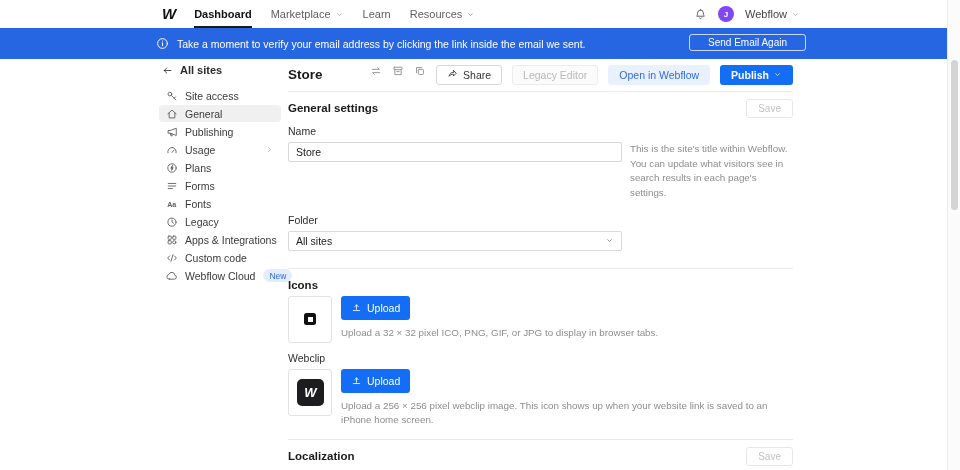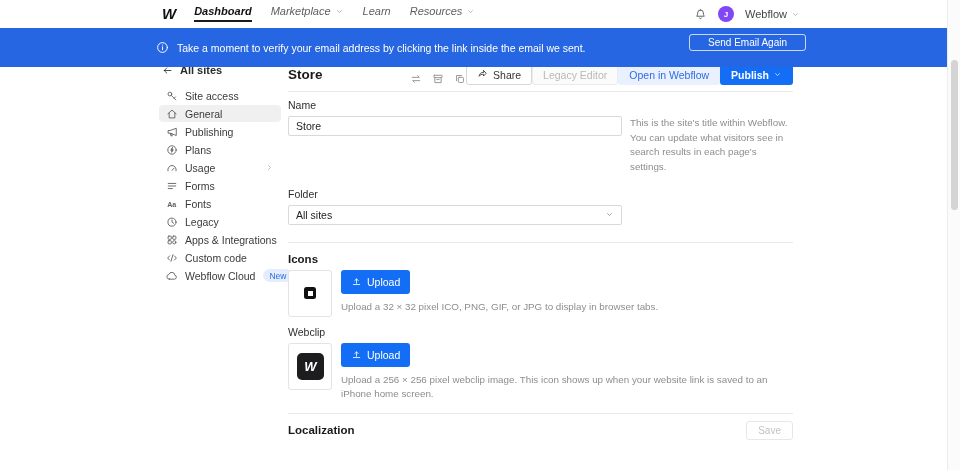--- a/index.html
+++ b/index.html
@@ -7,51 +7,51 @@
   body {
     font-family: "Liberation Sans", sans-serif;
     background:#fff; color:#1a1a1a; position:relative;
   }
   svg { display:block; }
 
   
   .topbar { position:absolute; top:0; left:0; width:960px; height:28px; background:#fff; display:flex; align-items:center; z-index:3; }
   .topnav-left { display:flex; align-items:center; gap:19px; margin-left:162px; height:28px; }
   .logo { font-weight:900; font-style:italic; font-size:15px; color:#111; letter-spacing:-1px; cursor:pointer; line-height:28px; }
-  .nav-item { font-size:11px; color:#5e5e5e; display:flex; align-items:center; gap:4px; height:22px; cursor:pointer;font-style:italic; }
+  .nav-item { font-size:11px; color:#5e5e5e; display:flex; align-items:center; gap:4px; height:28px; cursor:pointer; }
   .nav-item .nav-chev { color:#9a9a9a; margin-top:1px; }
   .nav-item.active { color:#111; font-weight:bold; box-shadow: inset 0 -2px 0 #1a1a1a; }
   .topnav-right { margin-left:auto; margin-right:160px; display:flex; align-items:center; gap:11px; }
   .bell { color:#5e5e5e; }
   .avatar { width:16px; height:16px; border-radius:50%; background:var(--avatar,#8247f5); color:#fff; font-size:8px; font-weight:bold; display:flex; align-items:center; justify-content:center; }
   .account { font-size:11px; color:#444; display:flex; align-items:center; gap:4px; }
   .account .nav-chev { color:#9a9a9a; }
 
   
-  .banner { position:absolute; top:28px; left:0; width:960px; height:39px; background:var(--banner,#2766e3); color:#fff; display:flex; align-items:center; z-index:3; }
+  .banner { position:absolute; top:28px; left:0; width:960px; height:31px; background:var(--banner,#2766e3); color:#fff; display:flex; align-items:center; z-index:3; }
   .banner-info { margin-left:156px; color:#fff; flex:0 0 auto; }
   .banner-text { font-size:10.5px; margin-left:8px; }
   .banner-btn { position:absolute; right:154px; top:6px; height:17px; background:transparent; border:1px solid rgba(255,255,255,.75); border-radius:3px; color:#fff; font-size:10px; padding:0 18px; font-family:inherit; cursor:pointer; display:flex; align-items:center; }
 
   
   .sidebar { position:absolute; left:159px; top:64px; width:122px; }
   .back-link { display:flex; align-items:center; gap:7px; font-size:11px; font-weight:bold; color:#2b2b2b; padding-left:3px; margin-bottom:11px; cursor:pointer; }
   .back-link .icon { color:#2b2b2b; }
   .side-item { display:flex; align-items:center; gap:7px; height:17px; padding:0 7px; border-radius:4px; font-size:10.5px; color:#3a3a3a; margin-bottom:1px; cursor:pointer; }
   .side-item.active { background:#f0f0f0; }
   .side-icon { color:#5f5f5f; flex:0 0 auto; }
   .side-label { white-space:nowrap; }
   .badge { background:var(--badge-bg,#e4edfc); color:var(--badge-text,#2f6be4); font-size:8.5px; padding:1.5px 6px; border-radius:8px; margin-left:1px; }
   .side-chevron { margin-left:auto; color:#9a9a9a; }
 
   
   .main { position:absolute; left:288px; top:57px; width:505px; }
   .main-header { display:flex; align-items:center; height:29px; padding-top:6px; }
   .page-title { font-size:13.5px; font-weight:bold; color:#1a1a1a; }
-  .header-actions { margin-left:auto; display:flex; align-items:flex-end; }
+  .header-actions { margin-left:auto; display:flex; align-items:flex-start; gap:10px; }
   .icon-btn { color:#8c8c8c; cursor:pointer; }
   .btn { font-size:10.5px; height:20px; padding:0 10px; border-radius:3px; display:inline-flex; align-items:center; gap:5px; border:1px solid transparent; font-family:inherit; cursor:pointer; white-space:nowrap; }
   .btn-share { background:#fff; border-color:#d8d8d8; color:#333; }
   .btn-legacy { background:#fbfbfb; border-color:#ececec; color:#b9b9b9; }
   .btn-open { background:#e9f1fe; color:#2f6ce4; }
   .btn-publish { background:var(--accent,#146ef5); color:#fff; font-weight:bold; gap:4px; }
   .hr { border:none; border-top:1px solid #e9e9e9; margin:5px 0 0; }
 
   .section-head { display:flex; align-items:center; margin-top:6px; height:20px; }
   .section-title { font-size:11.5px; font-weight:bold; }
@@ -169,38 +169,38 @@
         <span class="side-icon">
           <svg width="12" height="12" viewBox="0 0 16 16" fill="none" stroke="currentColor" stroke-width="1.2" stroke-linecap="round" stroke-linejoin="round">
             <path d="M13.2 3.2 5.5 6H2.8v3.6h2.7l7.7 2.8zM5.8 9.8l.8 3.4h1.7l-.8-3.4"></path>
           </svg>
         </span>
         <span class="side-label">Publishing</span>
       </div>
       <div class="side-item">
         <span class="side-icon">
           <svg width="12" height="12" viewBox="0 0 16 16" fill="none" stroke="currentColor" stroke-width="1.2" stroke-linecap="round" stroke-linejoin="round">
-            <circle cx="8" cy="8" r="5.6"></circle>
-            <path d="M8.6 4.9 6.4 8.5h2L7.4 11.1l2.3-3.6h-2z"></path>
-          </svg>
-        </span>
-        <span class="side-label">Plans</span>
-      </div>
-      <div class="side-item">
-        <span class="side-icon">
-          <svg width="12" height="12" viewBox="0 0 16 16" fill="none" stroke="currentColor" stroke-width="1.2" stroke-linecap="round" stroke-linejoin="round">
             <path d="M2.6 11.8a5.6 5.6 0 1 1 10.8 0M8 11.2l2.7-3"></path>
           </svg>
         </span>
         <span class="side-label">Usage</span>
         <span class="side-chevron">
           <svg width="9" height="9" viewBox="0 0 16 16" fill="none" stroke="currentColor" stroke-width="1.2" stroke-linecap="round" stroke-linejoin="round">
             <path d="M6.4 4.6 9.8 8l-3.4 3.4"></path>
           </svg>
         </span>
+      </div>
+      <div class="side-item">
+        <span class="side-icon">
+          <svg width="12" height="12" viewBox="0 0 16 16" fill="none" stroke="currentColor" stroke-width="1.2" stroke-linecap="round" stroke-linejoin="round">
+            <circle cx="8" cy="8" r="5.6"></circle>
+            <path d="M8.6 4.9 6.4 8.5h2L7.4 11.1l2.3-3.6h-2z"></path>
+          </svg>
+        </span>
+        <span class="side-label">Plans</span>
       </div>
       <div class="side-item">
         <span class="side-icon">
           <svg width="12" height="12" viewBox="0 0 16 16" fill="none" stroke="currentColor" stroke-width="1.2" stroke-linecap="round" stroke-linejoin="round">
             <path d="M3 4.6h10M3 8h10M3 11.4h5.6"></path>
           </svg>
         </span>
         <span class="side-label">Forms</span>
       </div>
       <div class="side-item">
@@ -290,20 +290,24 @@
         <span class="icon" style="color:#fff;">
             <svg width="9" height="9" viewBox="0 0 16 16" fill="none" stroke="currentColor" stroke-width="1.2" stroke-linecap="round" stroke-linejoin="round">
               <path d="M4.6 6.4 8 9.8l3.4-3.4"></path>
             </svg>
           </span>
       </button>
     </div>
   </div>
   <hr class="hr">
 
+  <div class="section-head">
+    <span class="section-title">General settings</span>
+    <button class="btn-save">Save</button>
+  </div>
 
   <div class="field-label">Name</div>
   <div class="row">
     <input class="text-input" type="text" value="Store" style="">
     <div class="help">This is the site's title within Webflow. You can update what visitors see in search results in each page's settings.</div>
   </div>
 
   <div class="field-label" style="margin-top:13px;">Folder</div>
   <div class="select">
     <span>All sites</span>

